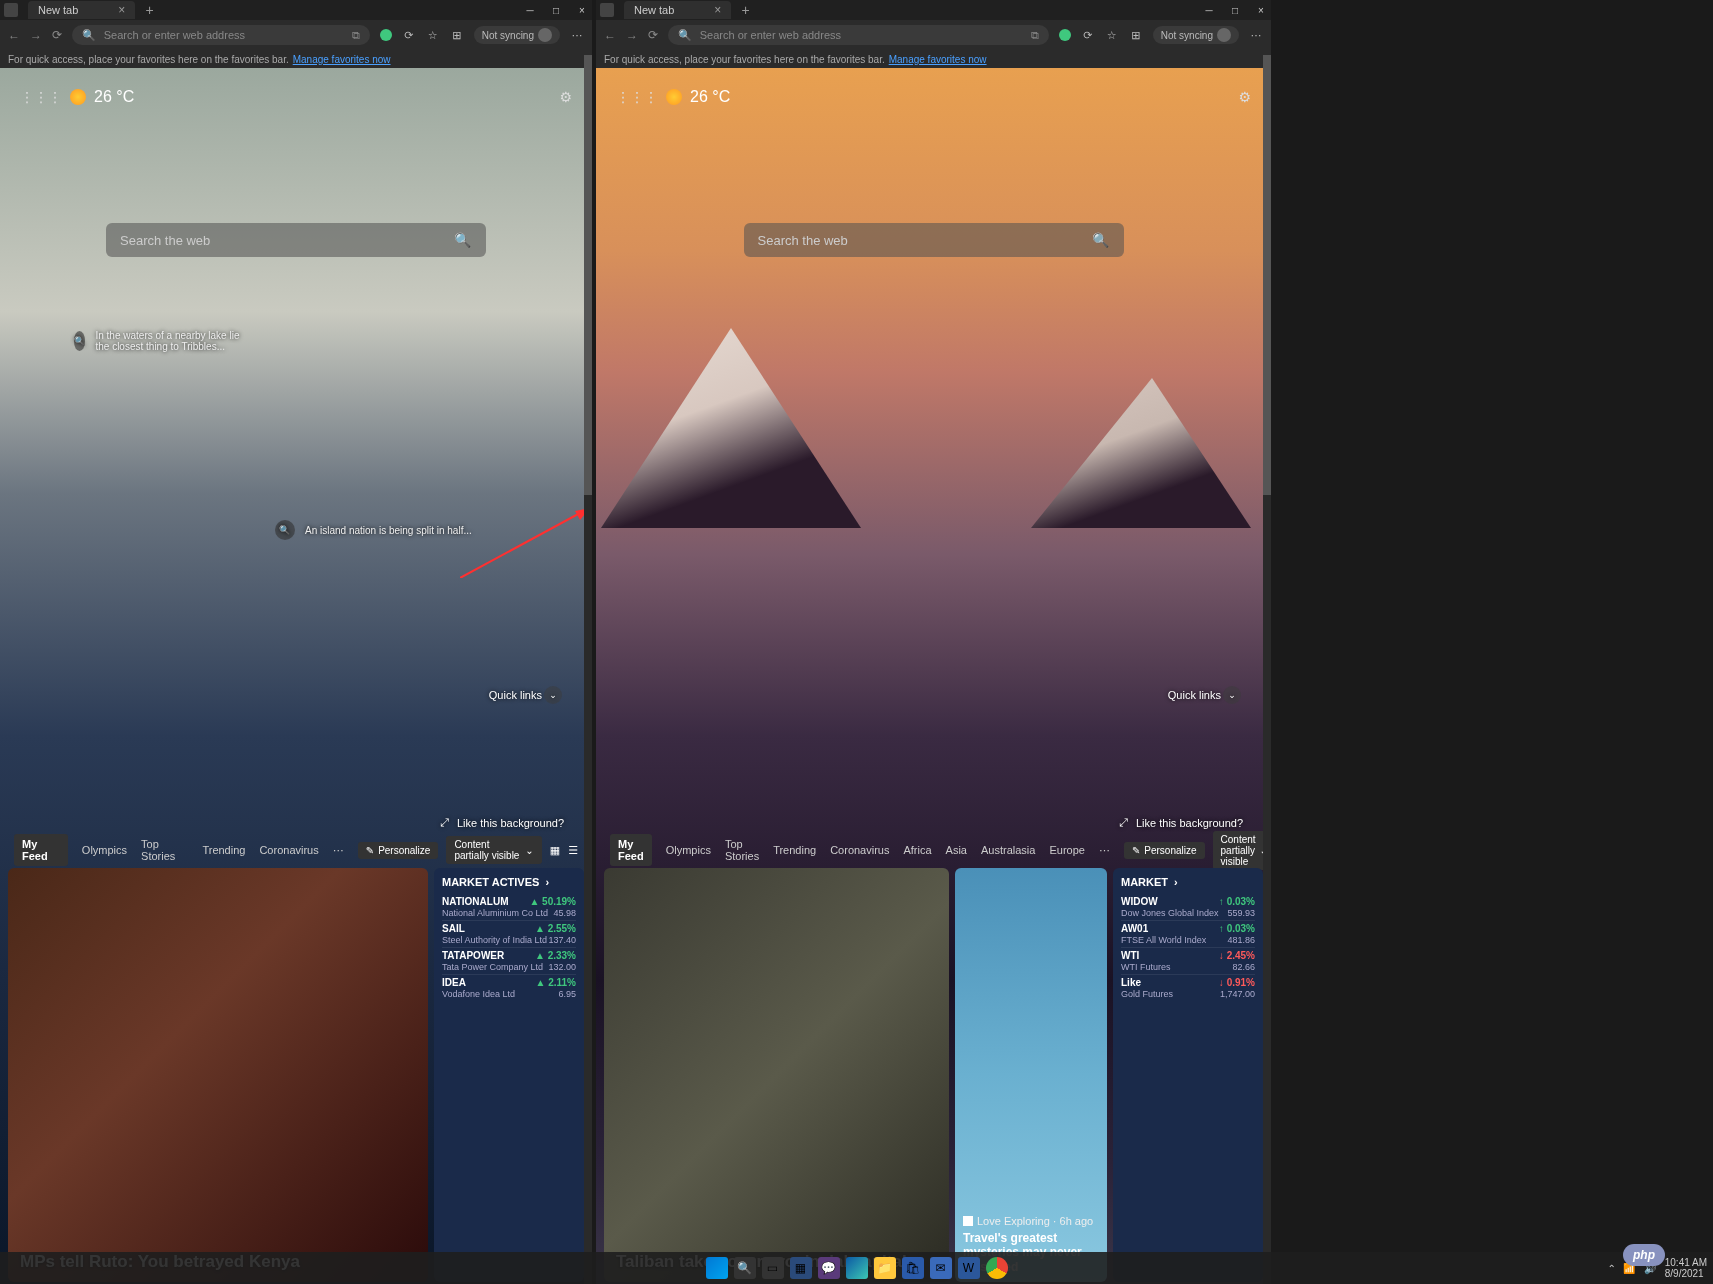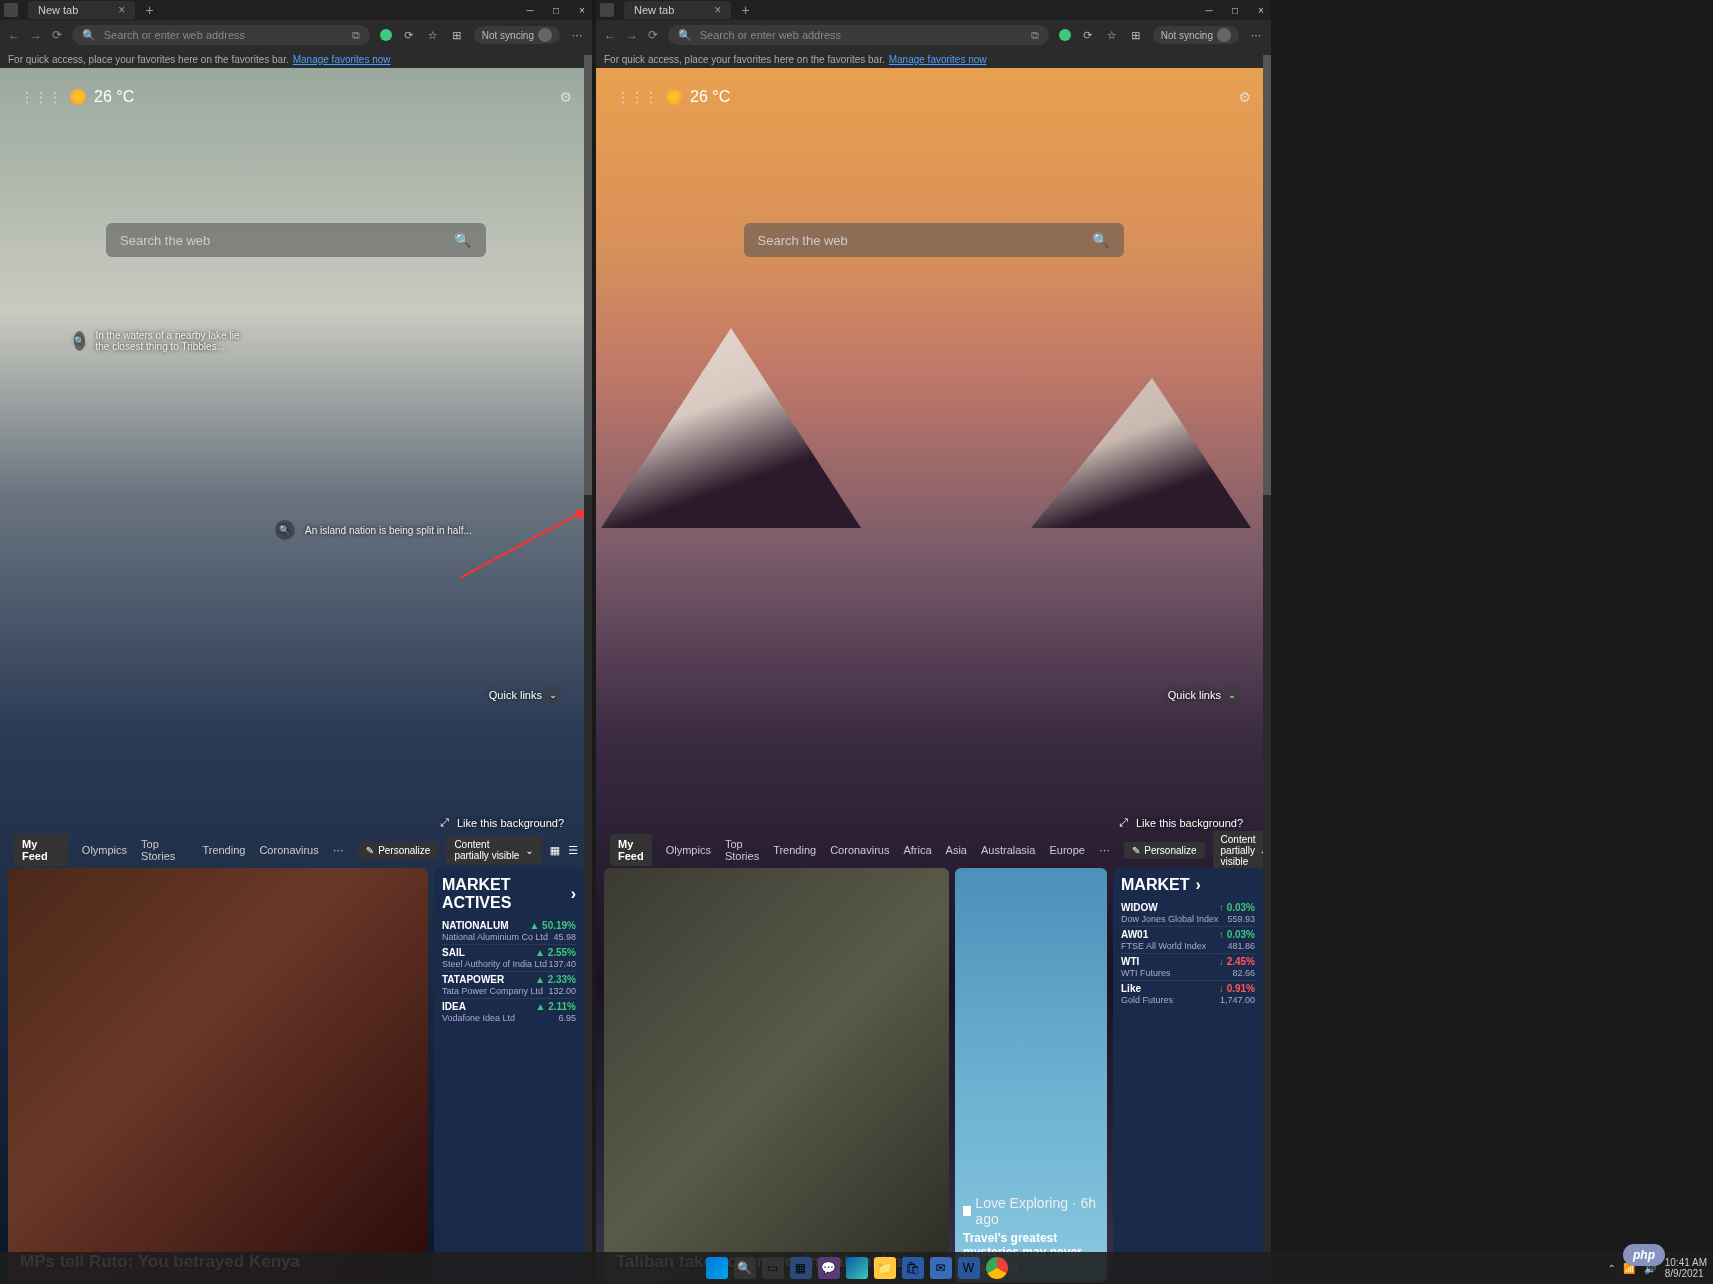--- a/index.html
+++ b/index.html
@@ -45,25 +45,25 @@
 .feedbar .ftab { color: #ccc; cursor: pointer; }
 .feedbar .ftab.active { color: #fff; background: #333; padding: 4px 8px; border-radius: 3px; font-weight: 600; }
 .feedbar .right { margin-left: auto; display: flex; align-items: center; gap: 8px; }
 .pill-btn { background: #333; border-radius: 3px; padding: 3px 8px; display: flex; align-items: center; gap: 4px; font-size: 10px; }
 .feed-content { position: absolute; top: 800px; left: 8px; right: 8px; bottom: 2px; display: flex; gap: 6px; }
 .hero { flex: 1.6; border-radius: 6px; position: relative; display: flex; align-items: flex-end; padding: 10px 12px; overflow: hidden; }
 .hero-bg1 { background: linear-gradient(135deg, #4a2818 0%, #6a3828 40%, #2a0a0a 100%); }
 .hero-bg2 { background: linear-gradient(135deg, #3a3a32 0%, #5a5a4a 50%, #2a2a22 100%); }
 .hero-title { font-size: 17px; font-weight: 600; text-shadow: 0 1px 3px #000; }
 .side-card { width: 152px; border-radius: 6px; position: relative; display: flex; flex-direction: column; justify-content: flex-end; padding: 8px; overflow: hidden; background: linear-gradient(180deg, #4a90b8 0%, #6ab0d0 50%, #8ac8e0 100%); }
-.side-meta { font-size: 14px; color: #eee; display: flex; align-items: center; gap: 4px; margin-bottom: 4px; }
+.side-meta { font-size: 11px; color: #eee; display: flex; align-items: center; gap: 4px; margin-bottom: 4px; }
 .side-meta .sq { width: 10px; height: 10px; background: #fff; }
 .side-title { font-size: 12px; font-weight: 600; line-height: 1.2; }
 .market { width: 150px; background: #1a2a4a; border-radius: 6px; padding: 8px; font-size: 10px; display: flex; flex-direction: column; gap: 4px; }
-.market-head { display: flex; align-items: center; gap: 6px; font-size: 16px; font-weight: 600; margin-bottom: 2px; }
+.market-head { display: flex; align-items: center; gap: 6px; font-size: 11px; font-weight: 600; margin-bottom: 2px; }
 .m-row { display: flex; flex-direction: column; gap: 1px; padding: 2px 0; border-top: 1px solid rgba(255,255,255,0.08); }
 .m-row:first-of-type { border-top: none; }
 .m-line1 { display: flex; justify-content: space-between; font-weight: 600; font-size: 10px; }
 .m-line2 { display: flex; justify-content: space-between; font-size: 9px; color: #aac; }
 .up { color: #3fc87e; }
 .down { color: #ff5a5a; }
 .arrow { position: absolute; top: 440px; left: 460px; width: 130px; height: 70px; pointer-events: none; }
 .arrow svg { width: 100%; height: 100%; }
 .scrollbar { position: absolute; top: 55px; right: 0; width: 8px; bottom: 0; background: #2a2a2a; }
 .sb-thumb { position: absolute; top: 0; width: 100%; height: 440px; background: #555; }

